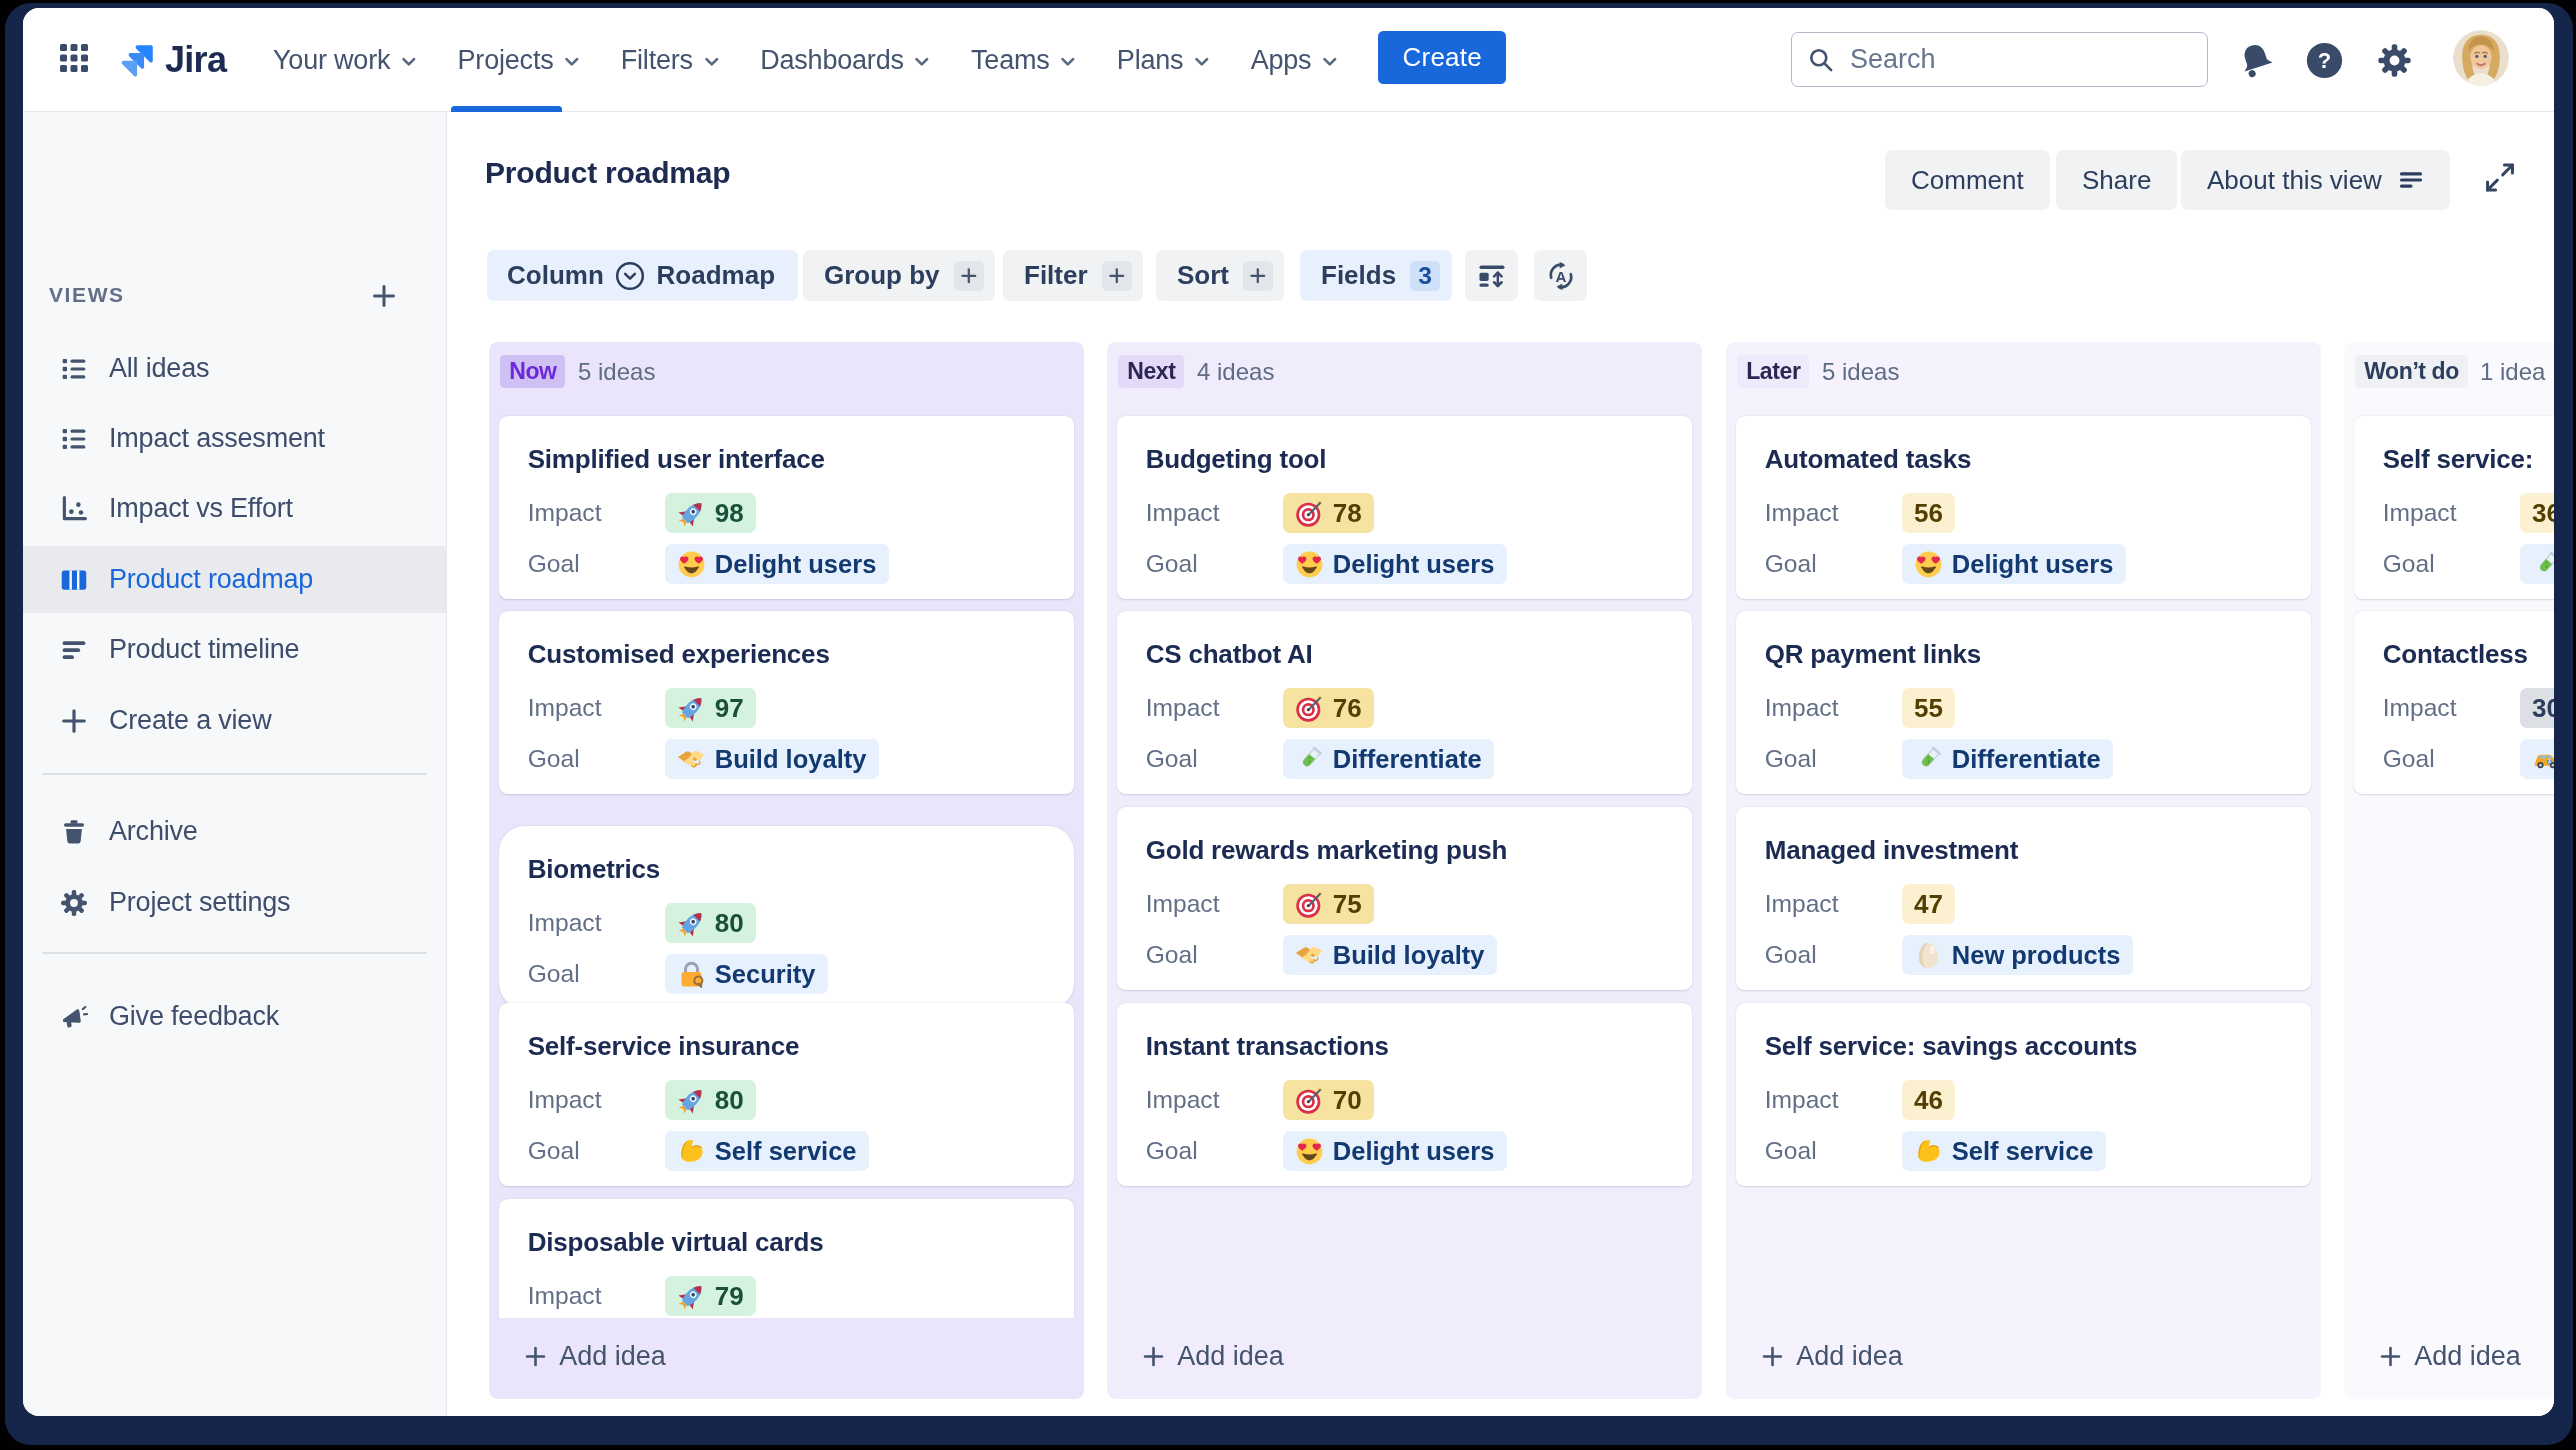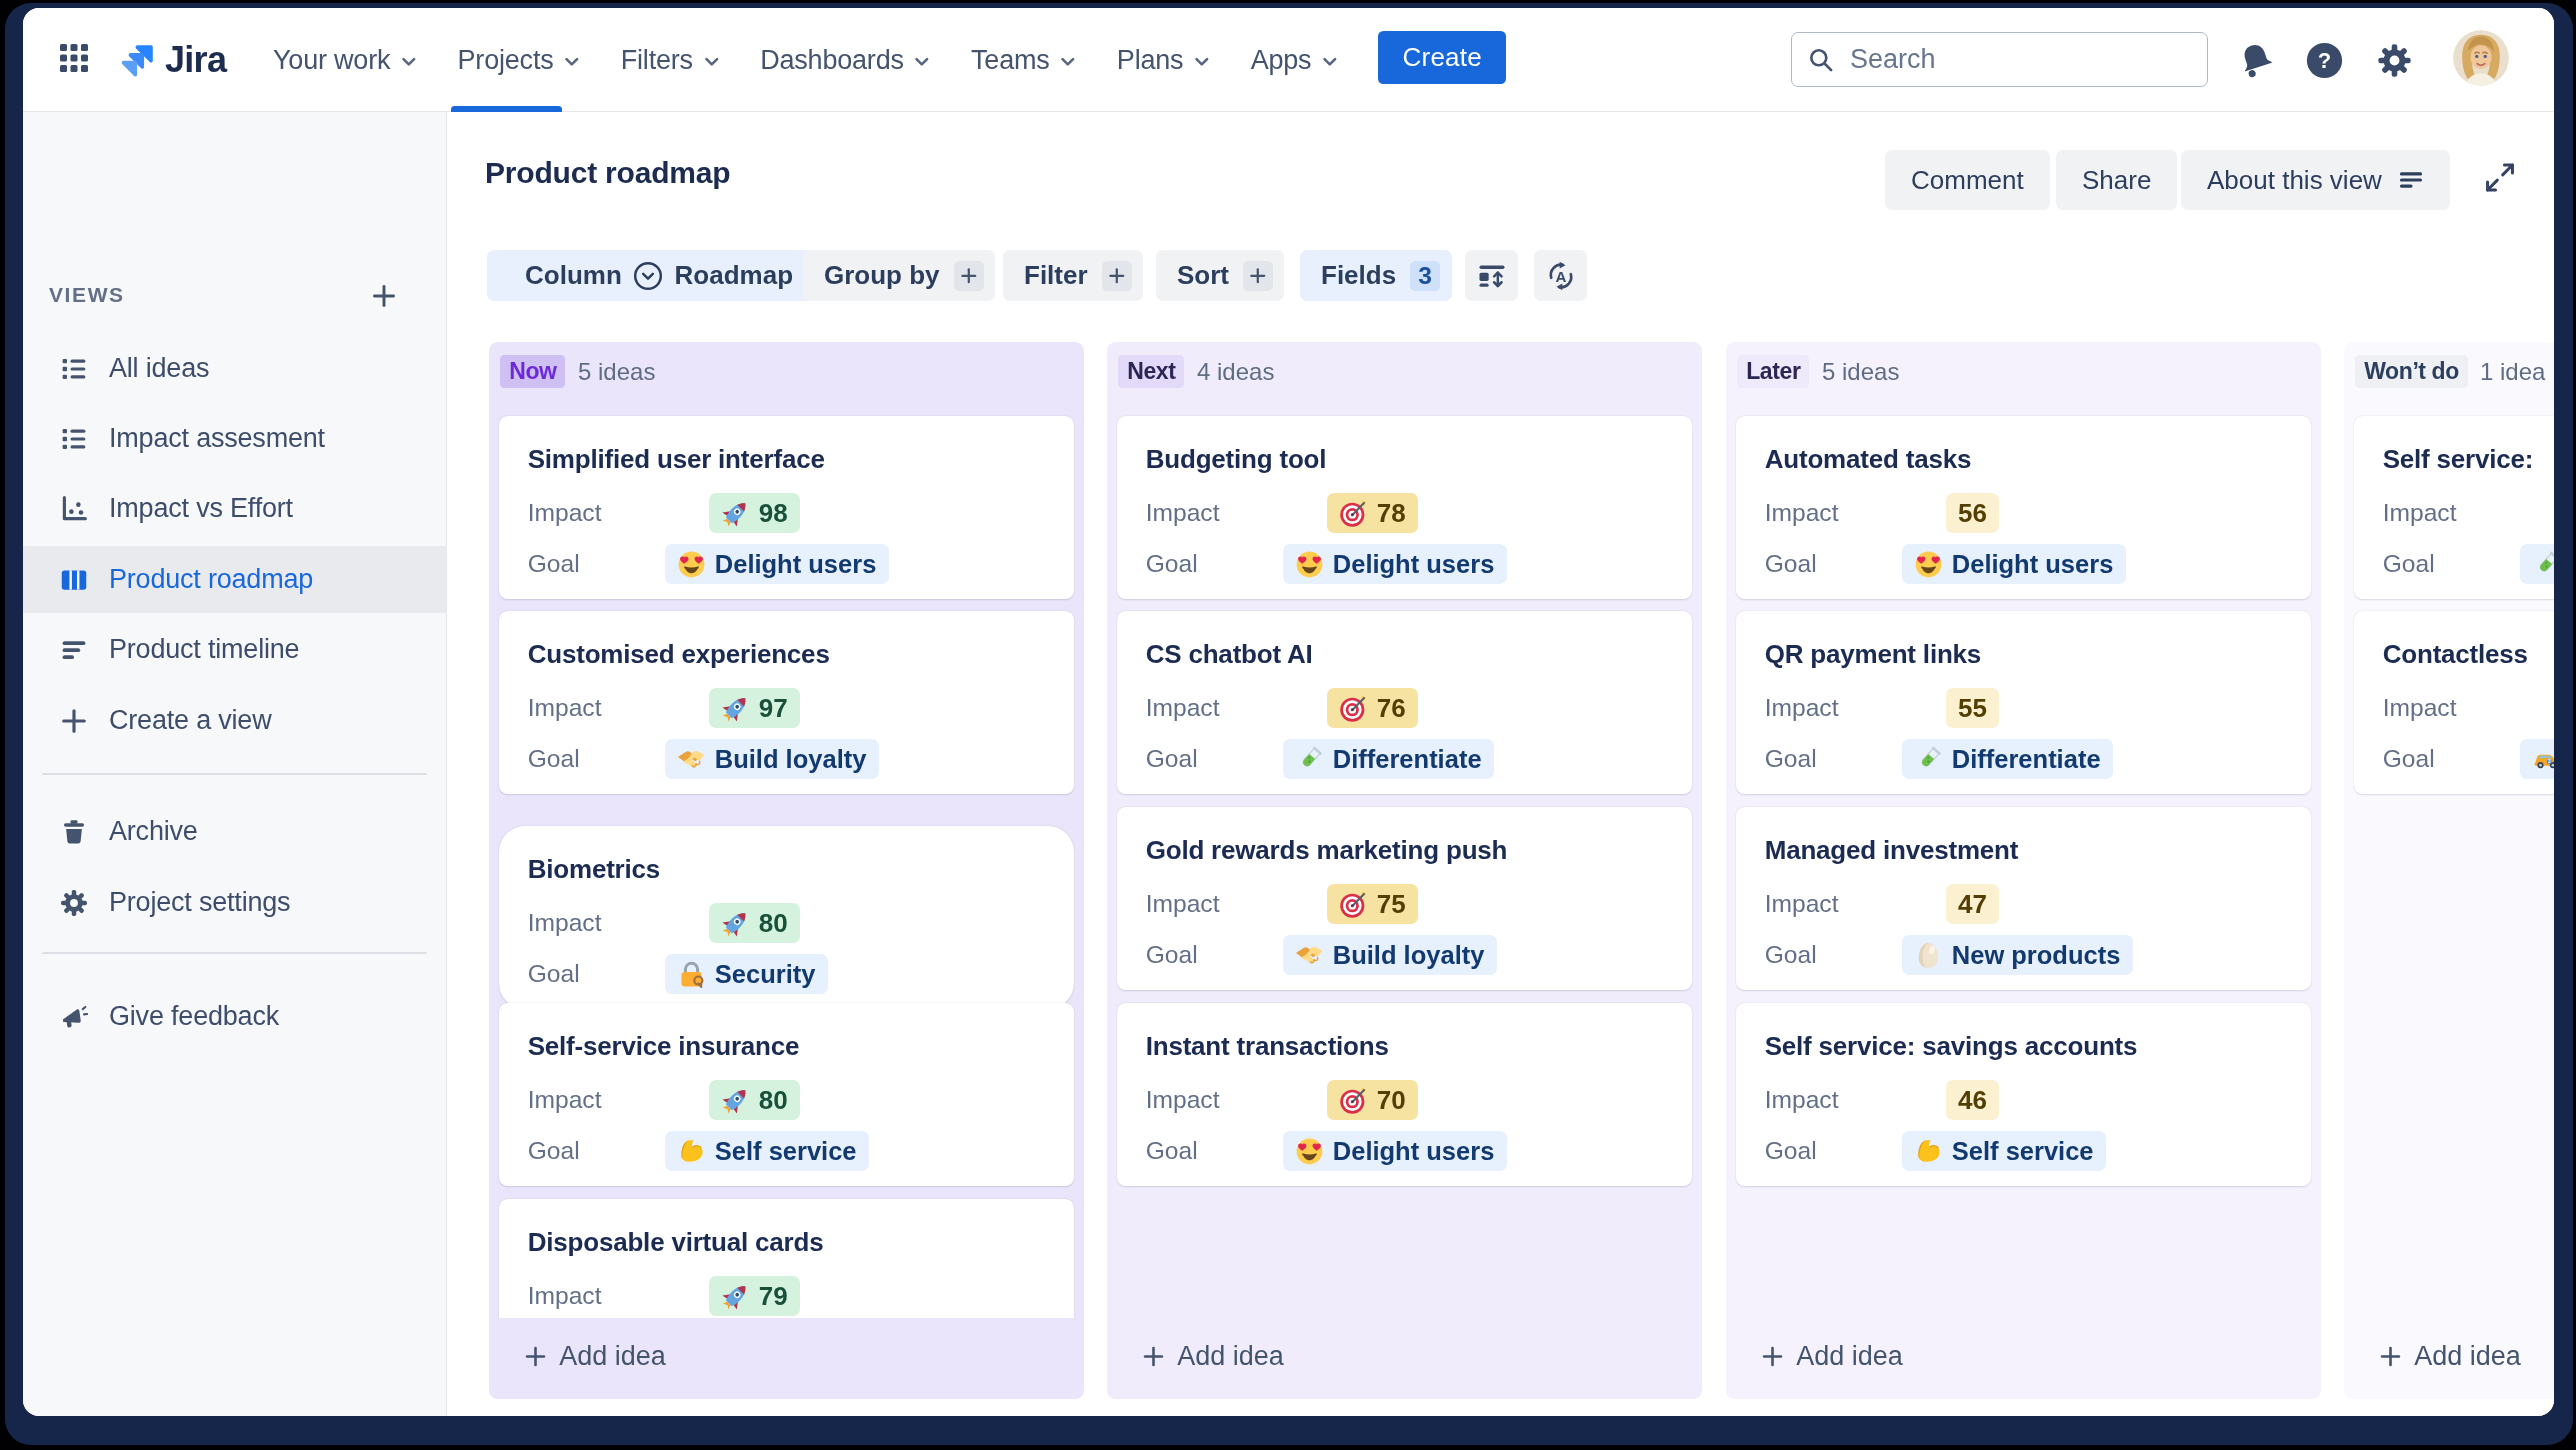--- a/index.html
+++ b/index.html
@@ -61,21 +61,21 @@
   .col-head-badge { position:absolute; left:11.4px; top:13px; height:33px; border-radius:4.4px; padding:0 8.8px; display:flex; align-items:center; font-size:23px; font-weight:700; letter-spacing:-0.4px; }
   .col-count { position:absolute; top:13px; height:33px; display:flex; align-items:center; font-size:24px; color:#5e6c84; }
   .cards-clip { position:absolute; left:0; top:0; width:100%; height:976px; overflow:hidden; }
   .card { position:absolute; left:9.7px; width:575px; height:183px; background:#fff; border-radius:8.8px; box-shadow:0 0.9px 1.8px rgba(23,43,77,0.16); cursor:pointer; }
   .card-title { position:absolute; left:29px; top:28px; font-size:26px; font-weight:700; color:#1b2b52; letter-spacing:-0.2px; }
   .fieldlabel { position:absolute; left:29px; height:40px; display:flex; align-items:center; font-size:24.6px; color:#626f86; }
   .badge { position:absolute; left:166px; height:40px; border-radius:7px; display:flex; align-items:center; padding:0 12.3px; gap:8.8px; }
   .badge .num { font-size:26px; font-weight:700; }
   .badge .glabel { font-size:25.5px; font-weight:700; color:#123a70; white-space:nowrap; }
   .badge.goal { background:#e7f0fd; }
-  .row-impact { top:77px;margin-left:44px; } .lab-impact { top:77px; }
+  .row-impact { top:77px; } .lab-impact { top:77px; }
   .row-goal { top:128px; } .lab-goal { top:128px; }
   .add-idea { position:absolute; left:35px; top:996px; height:37px; display:flex; align-items:center; gap:12.3px; font-size:27px; color:#44546e; cursor:pointer; }
 
   .emoji { display:flex; width:29px; height:29px; }
   .emoji svg { width:100%; height:100%; }
   .uicon { display:flex; }
 </style>
 </head>
 <body>
 
@@ -405,21 +405,21 @@
               <g stroke="#344563" stroke-width="3.4" stroke-linecap="round" stroke-linejoin="round" fill="none">
                 <polyline points="23,4 32,4 32,13"></polyline>
                 <line x1="32" y1="4" x2="21" y2="15"></line>
                 <polyline points="13,32 4,32 4,23"></polyline>
                 <line x1="4" y1="32" x2="15" y2="21"></line>
               </g>
             </svg>
           </span>
         </div>
 
-      <div class="toolbar-chip chip-blue" style="left:40px; padding:0 23px 0 38px; gap:11.4px;">
+      <div class="toolbar-chip chip-blue" style="left:40px; padding:0 23px 0 20px; gap:11.4px;">
         <span style="font-weight:700">Column</span>
         <span class="uicon">
             <svg width="30" height="30" viewBox="0 0 34 34">
               <circle cx="17" cy="17" r="14.5" fill="none" stroke="#2c3e5d" stroke-width="2.8"></circle>
               <polyline points="11.5,14.5 17,20 22.5,14.5" fill="none" stroke="#2c3e5d" stroke-width="2.8" stroke-linecap="round" stroke-linejoin="round"></polyline>
             </svg>
           </span>
         <span style="font-weight:700">Roadmap</span>
       </div>
       <div class="toolbar-chip chip-gray" style="left:356px; padding:0 11.4px 0 21px; gap:14px;">

